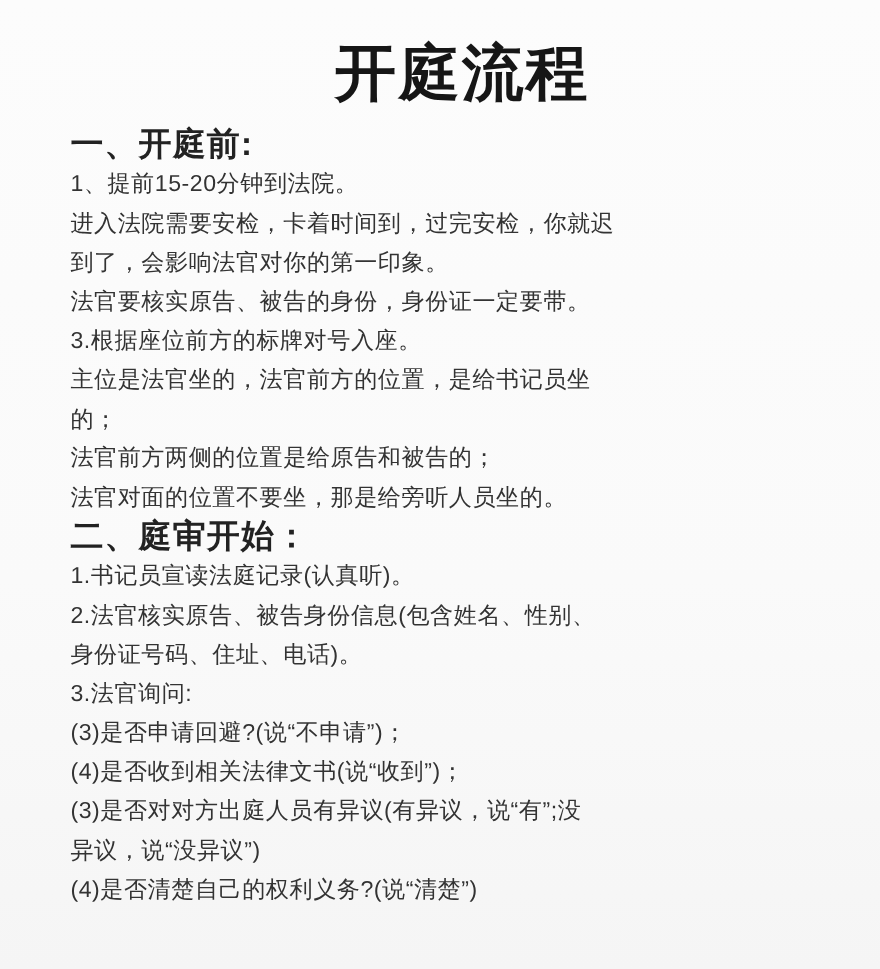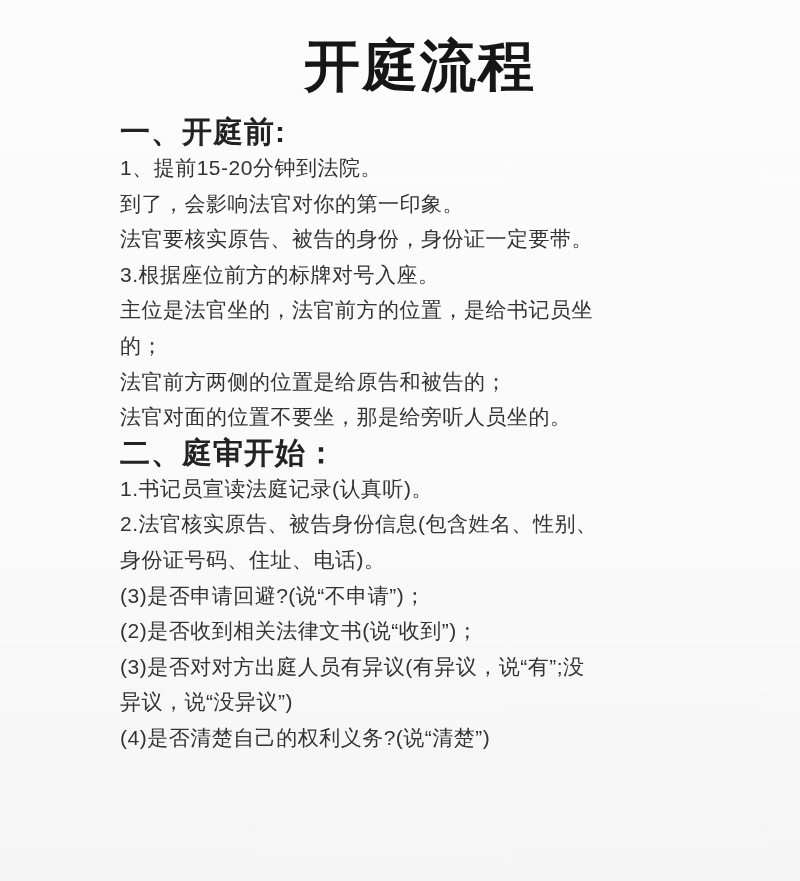--- a/index.html
+++ b/index.html
@@ -25,21 +25,21 @@
     padding-top: 30px;
     height: 72px;
     line-height: 72px;
     text-align: center;
     font-size: 56px;
     font-weight: 800;
     color: #161616;
     letter-spacing: 2px;
   }
   .content {
-    margin: 12px 0 0 100px;
+    margin: 12px 0 0 44px;
     width: 660px;
   }
   .sec-heading {
     font-size: 30px;
     font-weight: 800;
     line-height: 36px;
     color: #222222;
     letter-spacing: 1px;
     white-space: nowrap;
   }
@@ -54,32 +54,34 @@
 </head>
 <body>
 
 <div class="page">
   <h1 class="doc-title">开庭流程</h1>
 
   <div class="content">
 
     <div class="sec-heading">一、开庭前:</div>
     <div class="text-line">1、提前15-20分钟到法院。</div>
+    <div class="text-line">进入法院需要安检，卡着时间到，过完安检，你就迟</div>
     <div class="text-line">到了，会影响法官对你的第一印象。</div>
     <div class="text-line">法官要核实原告、被告的身份，身份证一定要带。</div>
     <div class="text-line">3.根据座位前方的标牌对号入座。</div>
     <div class="text-line">主位是法官坐的，法官前方的位置，是给书记员坐</div>
     <div class="text-line">的；</div>
     <div class="text-line">法官前方两侧的位置是给原告和被告的；</div>
     <div class="text-line">法官对面的位置不要坐，那是给旁听人员坐的。</div>
 
     <div class="sec-heading">二、庭审开始：</div>
     <div class="text-line">1.书记员宣读法庭记录(认真听)。</div>
     <div class="text-line">2.法官核实原告、被告身份信息(包含姓名、性别、</div>
     <div class="text-line">身份证号码、住址、电话)。</div>
+    <div class="text-line">3.法官询问:</div>
     <div class="text-line">(3)是否申请回避?(说“不申请”)；</div>
-    <div class="text-line">(2)是否收到相关法律文书(说“收到”)；</div>
+    <div class="text-line">(4)是否收到相关法律文书(说“收到”)；</div>
     <div class="text-line">(3)是否对对方出庭人员有异议(有异议，说“有”;没</div>
     <div class="text-line">异议，说“没异议”)</div>
     <div class="text-line">(4)是否清楚自己的权利义务?(说“清楚”)</div>
 
   </div>
 </div>
 
 </body></html>

